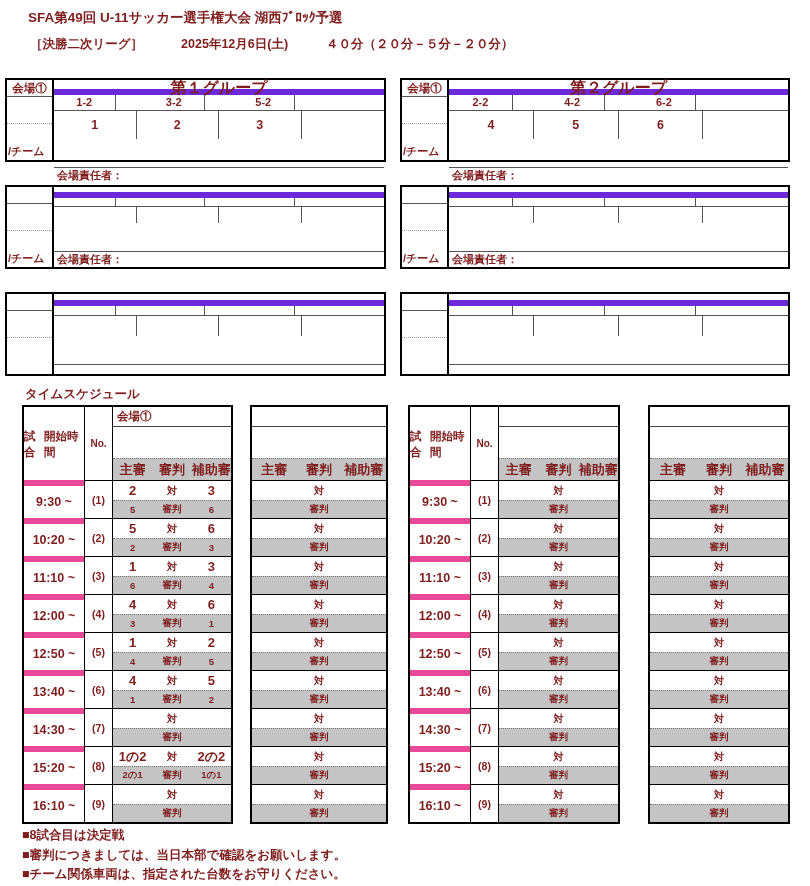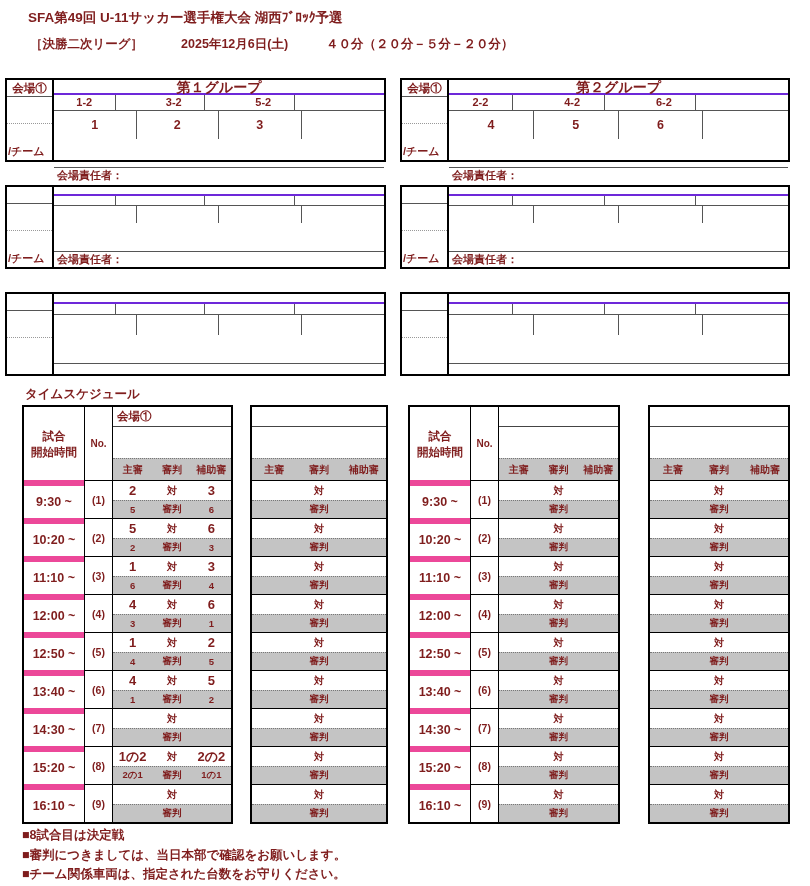--- a/index.html
+++ b/index.html
@@ -18,45 +18,45 @@
   .groups {
     position: absolute; left: 5px; top: 78px;
     display: grid; grid-template-columns: 381px 390px; column-gap: 14px; row-gap: 23px;
   }
   .gtable { height: 84px; border: 2px solid #000; display: flex; background: #fff; }
   .g-left { width: 47px; border-right: 2px solid #000; display: flex; flex-direction: column; }
   .g-venue { height: 17px; border-bottom: 1px solid #555; font-size: 11.5px; text-align: center; line-height: 16px; }
   .g-dotcell { height: 27px; border-bottom: 1px dotted #999; }
   .g-team { flex: 1; font-size: 11px; display: flex; align-items: flex-end; padding: 0 0 1px 1px; }
   .g-main { flex: 1; display: flex; flex-direction: column; }
-  .g-groupname { height: 15px; border-bottom: 2px solid #6d28d9; text-align: center; font-size: 14px; line-height: 15px; }
+  .g-groupname { height: 15px; border-bottom: 6px solid #6d28d9; text-align: center; font-size: 16px; line-height: 15px; }
   .g-pairs { height: 16px; border-bottom: 1px solid #555; display: grid; grid-template-columns: repeat(4,1fr); gap: 28px; }
   .g-pair { border-right: 1px solid #555; text-align: center; font-size: 11px; line-height: 15px; }
   .g-pair:last-child { border-right: none; }
   .g-teams { height: 31px; display: grid; grid-template-columns: repeat(4,1fr); }
   .g-teamnum { border-right: 1px solid #555; text-align: center; font-size: 12.5px; line-height: 28px; }
   .g-teamnum:last-child { border-right: none; }
   .g-manager { height: 16px; border-top: 1px solid #555; font-size: 11px; padding-left: 3px; line-height: 15px; margin-top: 28px; }
 
   
   .sched-label { position: absolute; left: 25px; top: 386px; font-size: 12.5px; }
   .sched { position: absolute; top: 405px; height: 419px; border: 2px solid #000; display: flex; background: #fff; }
   .rows-wrap { display: contents; }
   .s-timecol { width: 61px; border-right: 1px solid #000; display: flex; flex-direction: column; }
   .s-nocol { width: 28px; border-right: 1px solid #000; display: flex; flex-direction: column; }
   .s-matchcol { flex: 1; display: flex; flex-direction: column; }
-  .s-time-head { height: 73px; display: flex; flex-direction: column; justify-content: center; align-items: center; font-size: 11.5px; line-height: 16px; }
+  .s-time-head { height: 73px; display: flex; flex-direction: row; justify-content: center; align-items: center; font-size: 11.5px; line-height: 16px; }
   .s-no-head { height: 73px; display: flex; align-items: center; justify-content: center; font-size: 10px; }
   .s-time-cell { height: 38px; border-top: 6px solid #ec4899; display: flex; align-items: center; justify-content: center; font-size: 12.5px; }
   .s-no-cell { height: 38px; border-top: 1px solid #000; display: flex; align-items: center; justify-content: center; font-size: 10.5px; }
   .s-venue { height: 20px; border-bottom: 1px solid #444; font-size: 11.5px; padding-left: 4px; line-height: 18px; }
   .s-blank { height: 31px; }
   .s-refhead {
     height: 22px; background: #c4c4c4; border-top: 1px dotted #777;
-    display: grid; grid-template-columns: 1fr 1fr 1fr; align-items: center; text-align: center; font-size: 10px;
+    display: grid; grid-template-columns: 1fr 1fr 1fr; align-items: center; text-align: center; font-size: 13px;
   }
   .s-match { height: 38px; border-top: 1px solid #000; display: flex; flex-direction: column; }
   .s-row-top { height: 19px; display: grid; grid-template-columns: 1fr 1fr 1fr; align-items: center; text-align: center; }
   .s-row-top .num { font-size: 13px; }
   .s-row-top .vs { font-size: 10px; }
   .s-row-bot {
     height: 18px; background: #c4c4c4; border-top: 1px dotted #777;
     display: grid; grid-template-columns: 1fr 1fr 1fr; align-items: center; text-align: center; font-size: 9.5px;
   }
   

